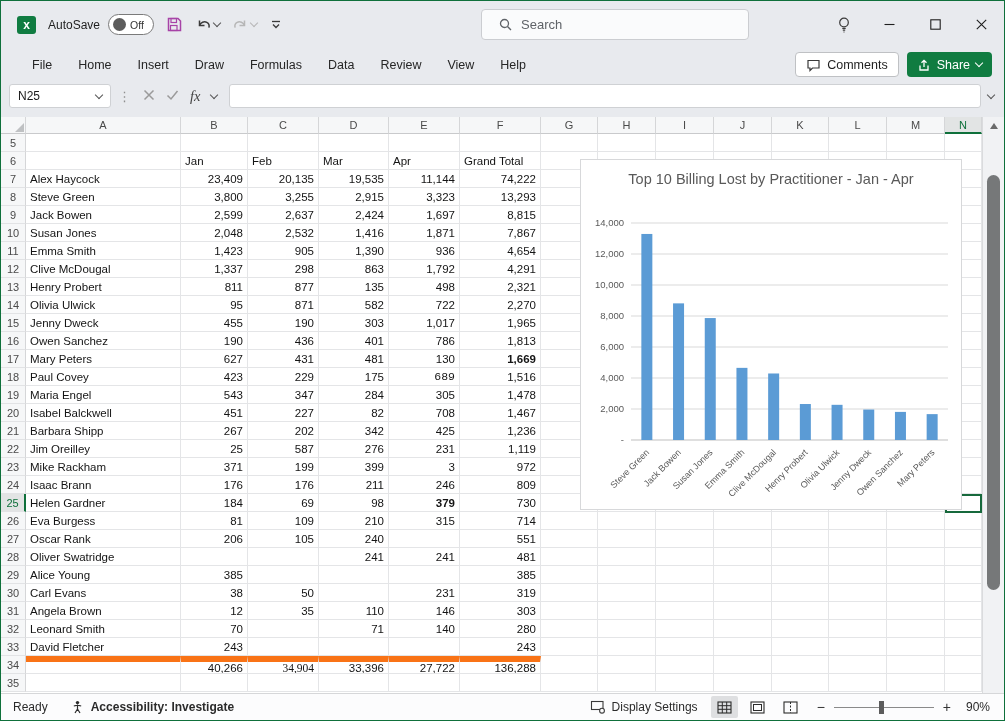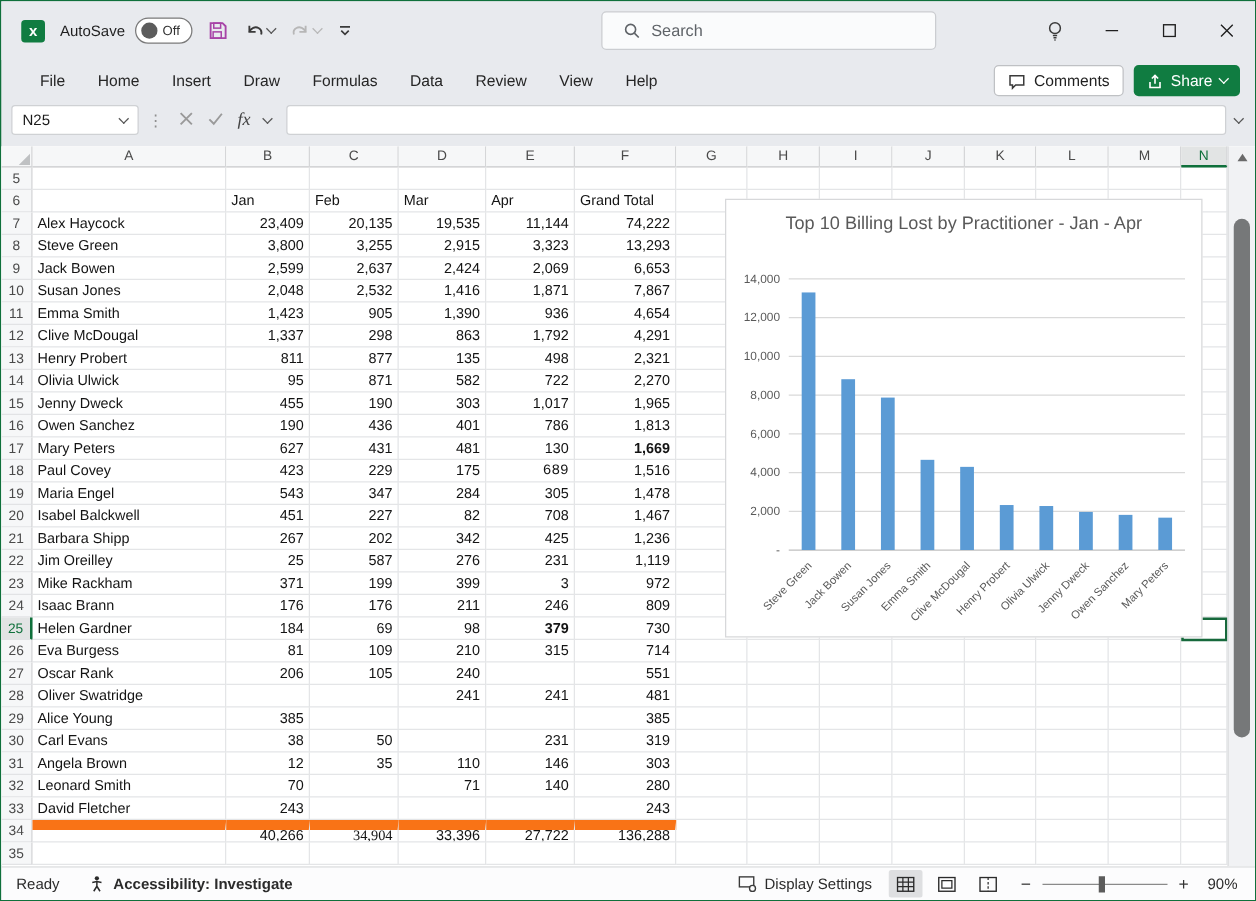--- a/index.html
+++ b/index.html
@@ -46,21 +46,21 @@
   .corner { width:25px; height:17px; background:#F6F7F8; border-right:1px solid #D5D6D8; border-bottom:1px solid #C9CACC; position:relative; }
   .corner:after { content:""; position:absolute; right:1px; bottom:1px; border-left:9px solid transparent; border-bottom:9px solid #BFC1C3; }
   .col-h { height:17px; background:#F6F7F8; border-right:1px solid #D5D6D8; border-bottom:1px solid #C9CACC; display:flex; align-items:center; justify-content:center; font-size:11px; color:#4A4A4A; }
   .col-h.sel { background:#E2E4E4; color:#0F703B; border-bottom:2px solid #0F703B; }
   .g-row { display:flex; height:18px; }
   .row-h { width:25px; background:#F6F7F8; border-right:1px solid #D5D6D8; border-bottom:1px solid #E2E3E5; display:flex; align-items:center; justify-content:center; font-size:11px; color:#4A4A4A; flex:0 0 25px; }
   .row-h.sel { background:#E2E4E4; color:#0F703B; border-right:2px solid #0F703B; }
   .g-cell { border-right:1px solid #E4E5E7; border-bottom:1px solid #E4E5E7; font-size:11.5px; color:#141414; display:flex; align-items:center; white-space:nowrap; overflow:hidden; flex:none; }
   .g-cell.num { justify-content:flex-end; padding-right:4px; }
   .g-cell.txt { padding-left:4px; }
-  .g-cell.total-border { border-top:8px solid #f97316;text-align:right; }
+  .g-cell.total-border { border-top:6px solid #f97316;text-align:right; }
   .selection { position:absolute; left:944px; top:377px; width:37px; height:19px; border:2px solid #17693C; z-index:3; background:transparent; }
 
   
   .chart { position:absolute; left:579px; top:42px; width:382px; height:351px; background:#fff; border:1px solid #D7D8DA; z-index:5; }
   .chart-title { position:absolute; top:9px; left:36px; right:36px; text-align:center; font-size:14.5px; color:#595959; line-height:1.5; }
   .chart svg { position:absolute; left:0; top:0; }
 
   
   .v-scroll { position:absolute; top:0; right:0; bottom:0; width:22px; background:#F1F2F4; border-left:1px solid #DADBDD; z-index:6; }
   .scroll-up { width:0; height:0; border-left:4.5px solid transparent; border-right:4.5px solid transparent; border-bottom:6px solid #6A6A6A; margin:6px auto 0; }
@@ -298,22 +298,22 @@
           <div class="g-cell" style="width: 58px;"></div>
           <div class="g-cell" style="width: 58px;"></div>
           <div class="g-cell" style="width: 37px;"></div>
         </div>
         <div class="g-row">
           <div class="row-h">9</div>
           <div class="g-cell txt" style="width: 155px;">Jack Bowen</div>
           <div class="g-cell num" style="width: 67px;">2,599</div>
           <div class="g-cell num" style="width: 71px;">2,637</div>
           <div class="g-cell num" style="width: 70px;">2,424</div>
-          <div class="g-cell num" style="width: 71px;">2,069</div>
-          <div class="g-cell num" style="width: 81px;">6,653</div>
+          <div class="g-cell num" style="width: 71px;">1,697</div>
+          <div class="g-cell num" style="width: 81px;">8,815</div>
           <div class="g-cell" style="width: 57px;"></div>
           <div class="g-cell" style="width: 58px;"></div>
           <div class="g-cell" style="width: 58px;"></div>
           <div class="g-cell" style="width: 58px;"></div>
           <div class="g-cell" style="width: 57px;"></div>
           <div class="g-cell" style="width: 58px;"></div>
           <div class="g-cell" style="width: 58px;"></div>
           <div class="g-cell" style="width: 37px;"></div>
         </div>
         <div class="g-row">

